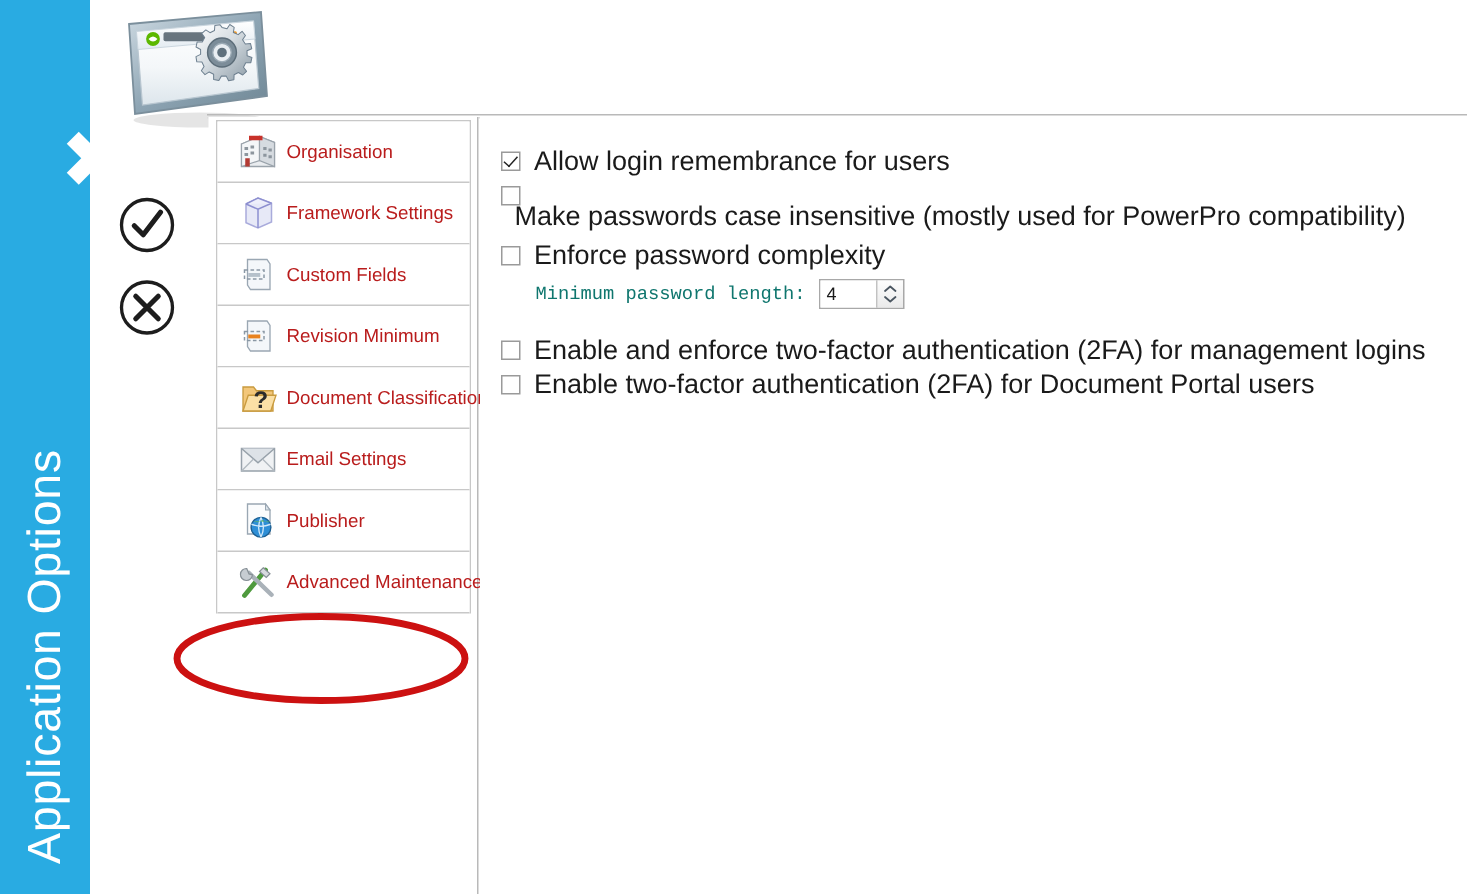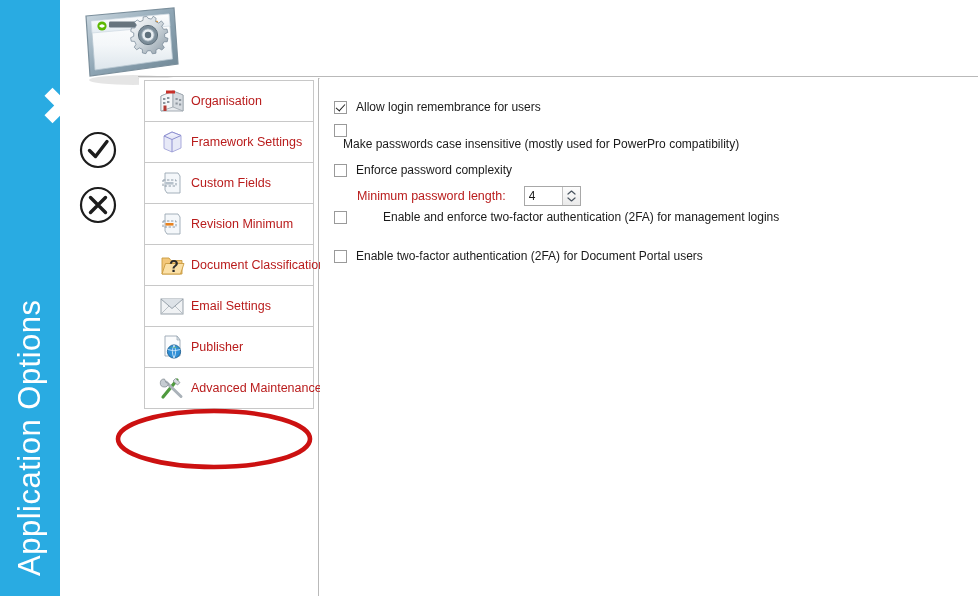--- a/index.html
+++ b/index.html
@@ -167,38 +167,38 @@
   .cbox.checked::after {
     content: "";
     position: absolute;
     left: 3px; top: 0px;
     width: 4px; height: 8px;
     border: solid #222;
     border-width: 0 1.8px 1.8px 0;
     transform: rotate(42deg);
   }
   .chk-label {
-    font-size: 12px;
+    font-size: 18px;
     color: #1a1a1a;
     margin-left: 9px;
     line-height: 14px;
     white-space: nowrap;
     font-family: "Liberation Sans", sans-serif;
   }
 
   .field-row {
     position: absolute;
     display: flex;
     align-items: center;
   }
   .field-label {
     font-size: 12.5px;
-    color: #b91c1c;
-    margin-right: 18px;
-    font-family: Liberation Sans, sans-serif;
+    color: #0f766e;
+    margin-right: 9px;
+    font-family: Liberation Mono, monospace;
     white-space: nowrap;
   }
   .spinner {
     display: flex;
     height: 20px;
     border: 1px solid #a8a8a8;
     background: #ffffff;
     box-sizing: border-box;
   }
   .spin-input {
@@ -434,21 +434,21 @@
           <svg width="9" height="5" viewBox="0 0 9 5">
             <path d="M1 4 L4.5 1 L8 4" fill="none" stroke="#4a5560" stroke-width="1.2" stroke-linecap="round" stroke-linejoin="round"></path>
           </svg>
           <svg width="9" height="5" viewBox="0 0 9 5">
             <path d="M1 1 L4.5 4 L8 1" fill="none" stroke="#4a5560" stroke-width="1.2" stroke-linecap="round" stroke-linejoin="round"></path>
           </svg>
         </span>
       </span>
     </div>
 
-    <div class="chk-row" style="left:14px; top:132px;gap:27px;">
+    <div class="chk-row" style="left:14px; top:148px;">
       <span class="cbox"></span>
       <span class="chk-label">Enable and enforce two-factor authentication (2FA) for management logins</span>
     </div>
 
     <div class="chk-row" style="left:14px; top:171px;">
       <span class="cbox"></span>
       <span class="chk-label">Enable two-factor authentication (2FA) for Document Portal users</span>
     </div>
 
   </div>

